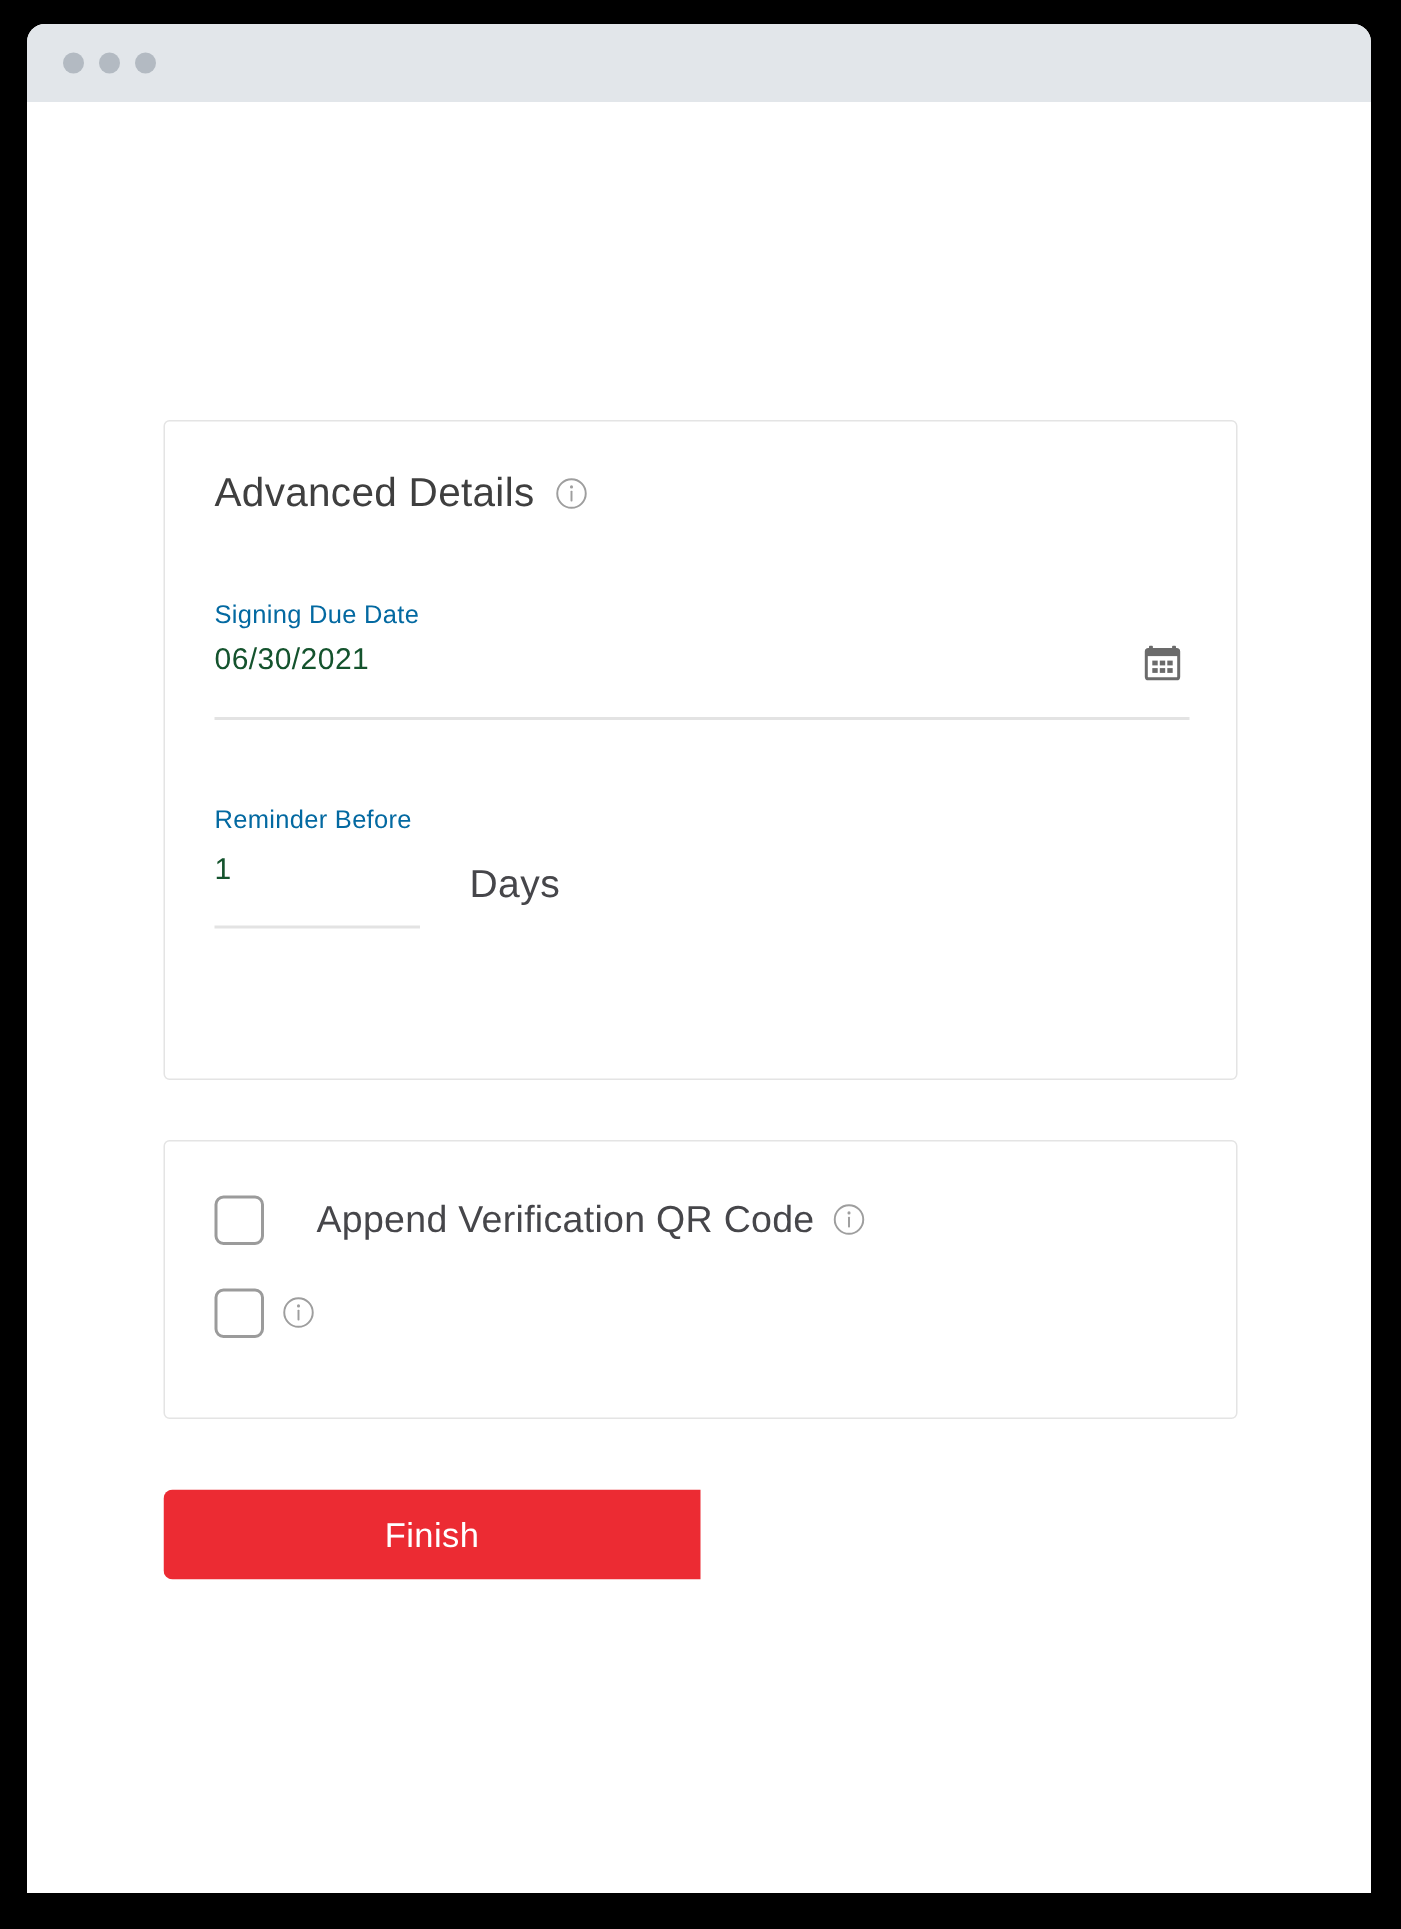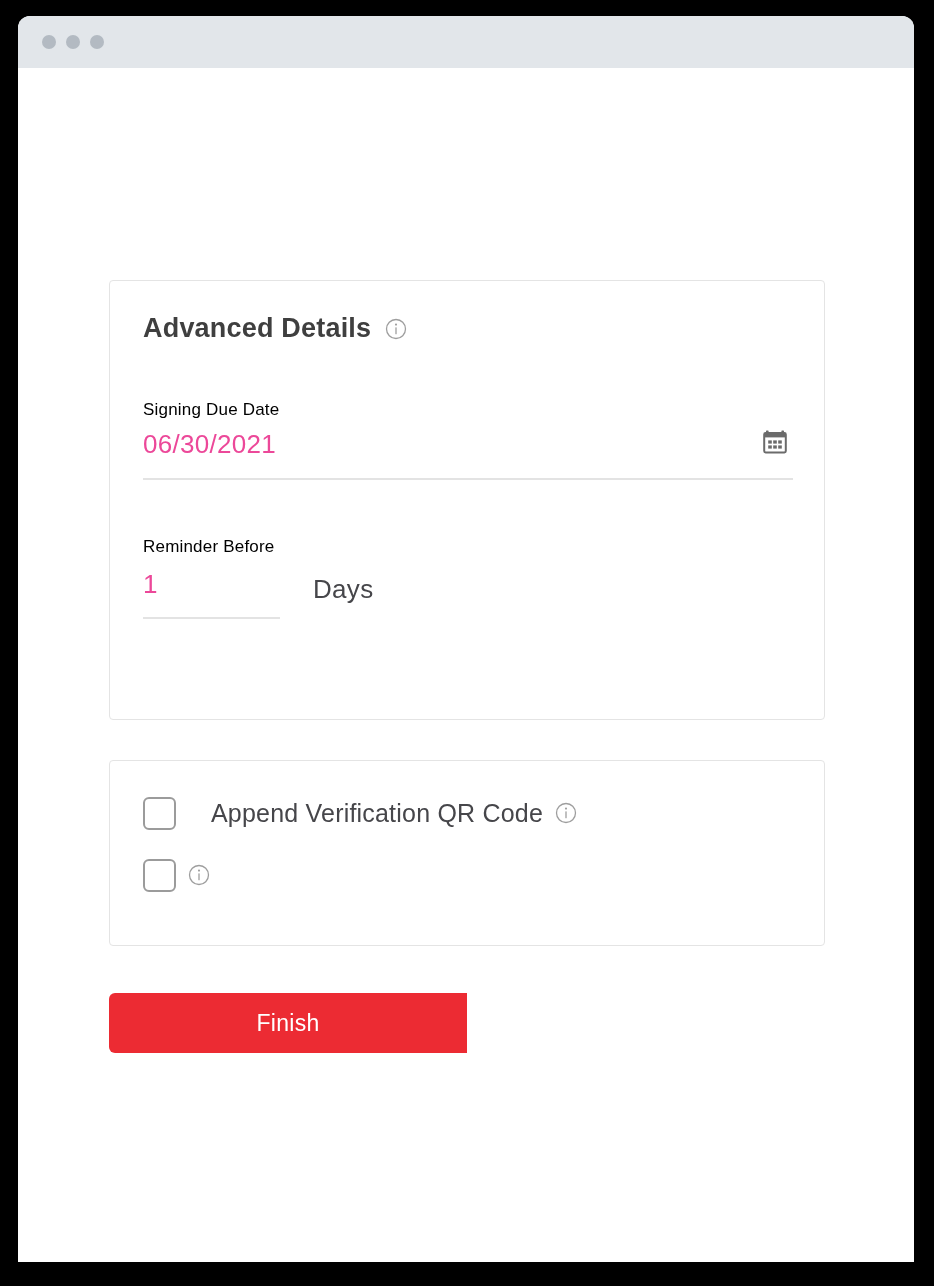--- a/index.html
+++ b/index.html
@@ -82,49 +82,49 @@
   .card-title-row {
     position: absolute;
     left: 33px;
     top: 32px;
     display: flex;
     align-items: center;
     gap: 14px;
   }
   .card-title {
     font-size: 27px;
-    font-weight: 700;
+    font-weight: 400;
     color: #3f3f3f;
     letter-spacing: 0.2px;
     white-space: nowrap;
   }
 
   
   .info-icon {
     width: 22px;
     height: 22px;
     display: inline-block;
     flex: 0 0 auto;
   }
   .info-icon svg { display: block; }
 
   
   .field-label {
     position: absolute;
     font-size: 17px;
     font-weight: 400;
-    color: #000000;
+    color: #0369a1;
     letter-spacing: 0.2px;
     white-space: nowrap;
   }
   .field-value {
     position: absolute;
-    font-size: 26px;
+    font-size: 20px;
     font-weight: 300;
-    color: #ec4899;
+    color: #14532d;
     letter-spacing: 0.3px;
     white-space: nowrap;
     background: transparent;
     border: none;
     outline: none;
     padding: 0;
     font-family: "Liberation Sans", sans-serif;
   }
   .underline {
     position: absolute;

